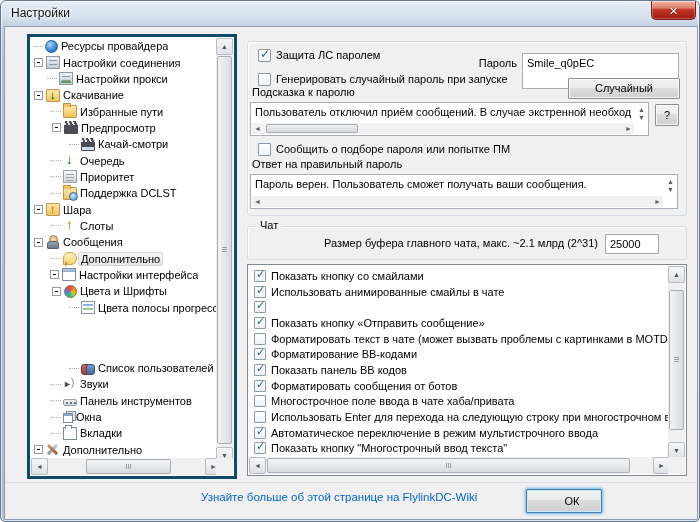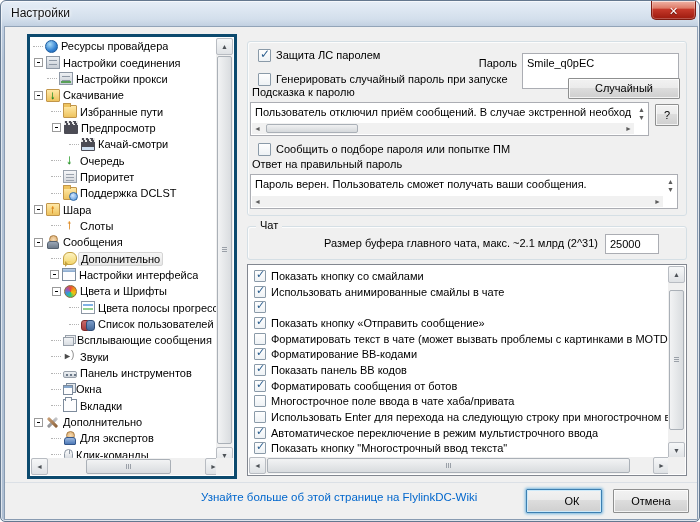--- a/index.html
+++ b/index.html
@@ -206,29 +206,24 @@
           <div class="trow" style="padding-left: 20px;">
             <span class="exp"></span>
             <span class="ticon i-palette"></span>
             <span class="tlabel">Цвета и Шрифты</span>
           </div>
           <div class="trow" style="padding-left: 38px;">
             <span class="conn"></span>
             <span class="ticon i-progress"></span>
             <span class="tlabel">Цвета полосы прогресса</span>
           </div>
-          <div class="trow" style="padding-left: 38px;">
+          <div class="trow" style="padding-left: 38px; margin-top: 44px;">
             <span class="conn"></span>
             <span class="ticon i-users"></span>
             <span class="tlabel">Список пользователей</span>
-          </div>
-          <div class="trow" style="padding-left: 20px;">
-            <span class="conn"></span>
-            <span class="ticon i-popup"></span>
-            <span class="tlabel">Всплывающие сообщения</span>
           </div>
           <div class="trow" style="padding-left: 20px;">
             <span class="conn"></span>
             <span class="ticon i-speaker"></span>
             <span class="tlabel">Звуки</span>
           </div>
           <div class="trow" style="padding-left: 20px;">
             <span class="conn"></span>
             <span class="ticon i-toolbar"></span>
             <span class="tlabel">Панель инструментов</span>
@@ -387,16 +382,15 @@
         <div class="sb-btn" style="left:0;top:0;">◄</div>
         <div class="sb-thumb h" style="top:1px;height:15px;left:18px;width:363px;"></div>
         <div class="sb-btn" style="right:0;top:0;">►</div>
       </div>
       <div class="sb-corner" style="right:1px;bottom:1px;"></div>
     </div>
 
     <div class="sep" style="left:0;top:455px;width:692px;height:1px;"></div>
     <a class="wikilink" style="left:196px;top:464px;">Узнайте больше об этой странице на FlylinkDC-Wiki</a>
     <div class="btn default" style="left:521px;top:462px;width:76px;height:24px;line-height:22px;">ОК</div>
-    <div class="btn" style="left:608px;top:462px;width:76px;height:24px;line-height:22px;">Отмена</div>
 
   </div>
 </div>
 
 </body></html>

